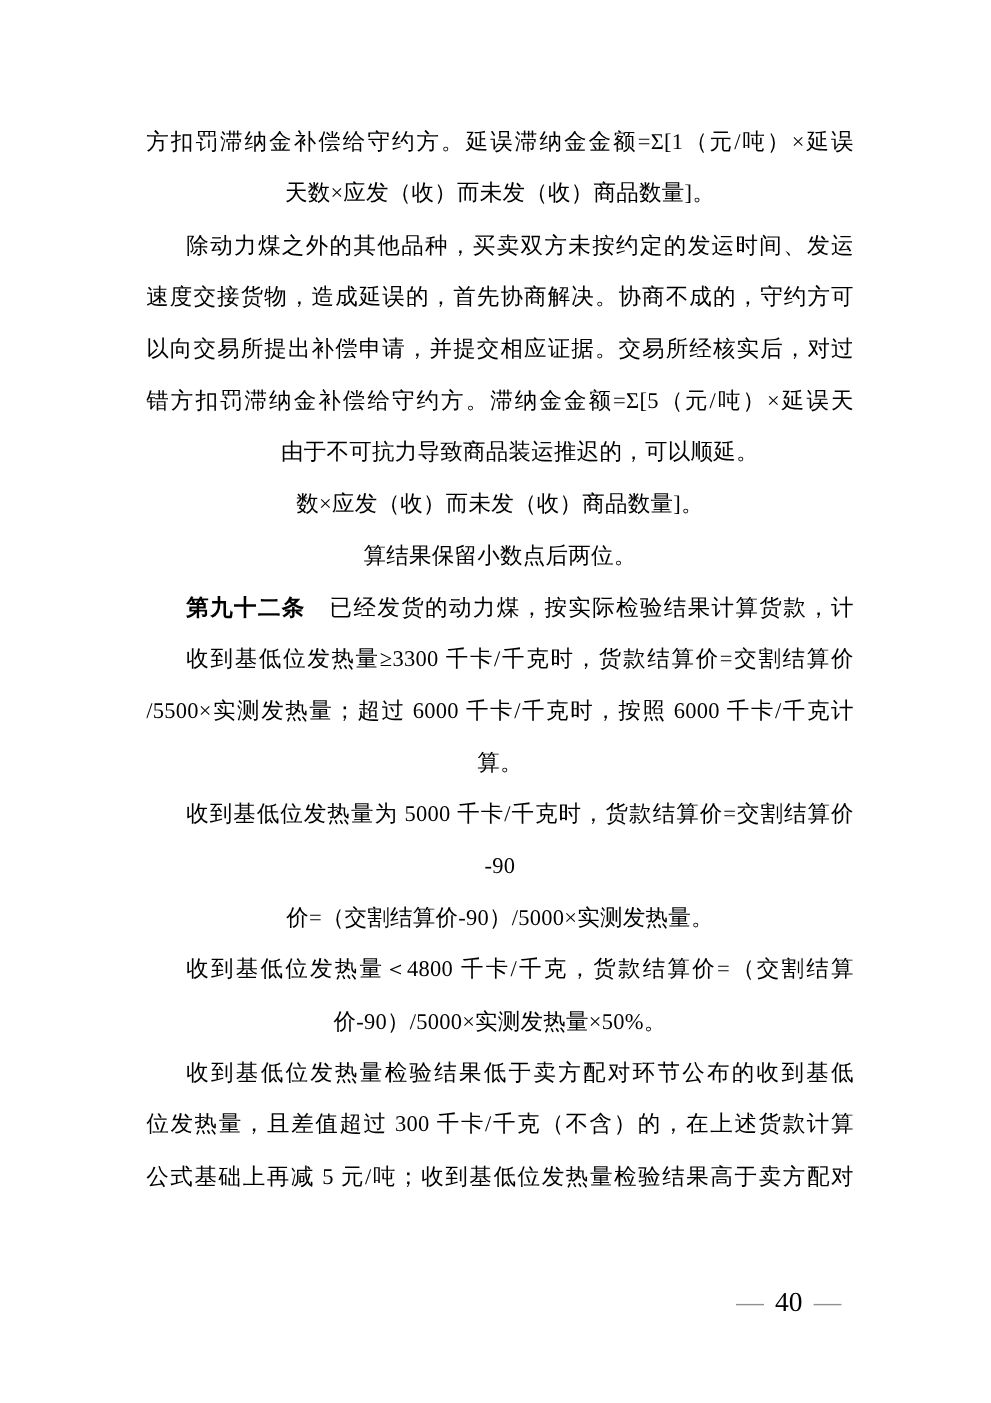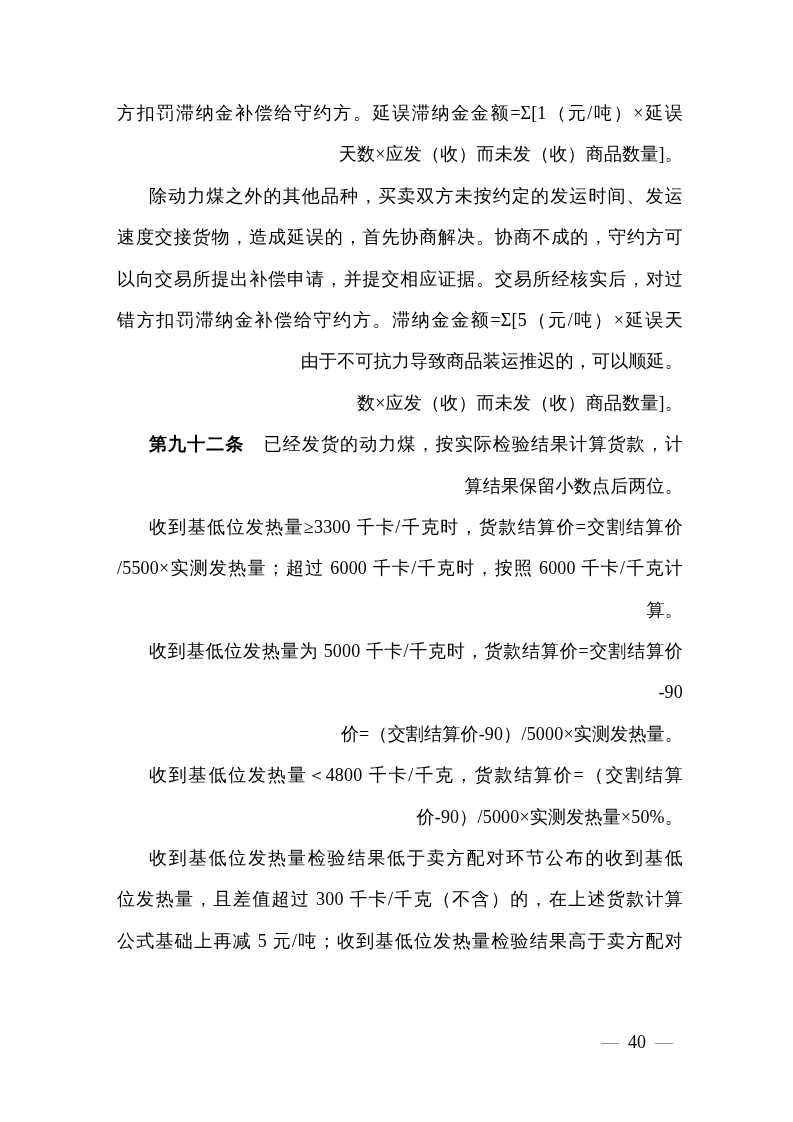--- a/index.html
+++ b/index.html
@@ -25,39 +25,39 @@
     position: absolute;
     left: 117px;
     top: 93px;
     width: 566px;
   }
   .line {
     height: 41.4px;
     line-height: 41.4px;
     font-size: 18px;
     letter-spacing: 0.2px;
-    text-align: right;
+    text-align: center;
     overflow: hidden;
     white-space: pre-wrap;
   }
   .line.fill {
     text-align: justify;
     text-align-last: justify;
   }
   .line.indent {
     text-indent: 32px;
   }
   .bold {
     font-weight: bold;
   }
   .footer {
     position: absolute;
     top: 1031px;
     right: 120px;
-    font-size: 18px;
+    font-size: 22px;
     line-height: 22px;
     white-space: nowrap;
   }
   .footer .dash {
     color: #8f8f8f;
   }
   .footer .pagenum {
     color: #000000;
     margin: 0 9px;
   }
@@ -68,22 +68,22 @@
 <div class="page">
   <div class="content">
     <div class="line fill">方扣罚滞纳金补偿给守约方。延误滞纳金金额=Σ[1（元/吨）×延误</div>
     <div class="line">天数×应发（收）而未发（收）商品数量]。</div>
     <div class="line fill indent">除动力煤之外的其他品种，买卖双方未按约定的发运时间、发运</div>
     <div class="line fill">速度交接货物，造成延误的，首先协商解决。协商不成的，守约方可</div>
     <div class="line fill">以向交易所提出补偿申请，并提交相应证据。交易所经核实后，对过</div>
     <div class="line fill">错方扣罚滞纳金补偿给守约方。滞纳金金额=Σ[5（元/吨）×延误天</div>
     <div class="line indent">由于不可抗力导致商品装运推迟的，可以顺延。</div>
     <div class="line">数×应发（收）而未发（收）商品数量]。</div>
+    <div class="line">算结果保留小数点后两位。</div>
     <div class="line fill indent"><span class="bold">第九十二条</span><span>　已经发货的动力煤，按实际检验结果计算货款，计</span></div>
-    <div class="line">算结果保留小数点后两位。</div>
     <div class="line fill indent">收到基低位发热量≥3300 千卡/千克时，货款结算价=交割结算价</div>
     <div class="line fill">/5500×实测发热量；超过 6000 千卡/千克时，按照 6000 千卡/千克计</div>
     <div class="line">算。</div>
     <div class="line fill indent">收到基低位发热量为 5000 千卡/千克时，货款结算价=交割结算价</div>
     <div class="line">-90</div>
     <div class="line">价=（交割结算价-90）/5000×实测发热量。</div>
     <div class="line fill indent">收到基低位发热量＜4800 千卡/千克，货款结算价=（交割结算</div>
     <div class="line">价-90）/5000×实测发热量×50%。</div>
     <div class="line fill indent">收到基低位发热量检验结果低于卖方配对环节公布的收到基低</div>
     <div class="line fill">位发热量，且差值超过 300 千卡/千克（不含）的，在上述货款计算</div>

